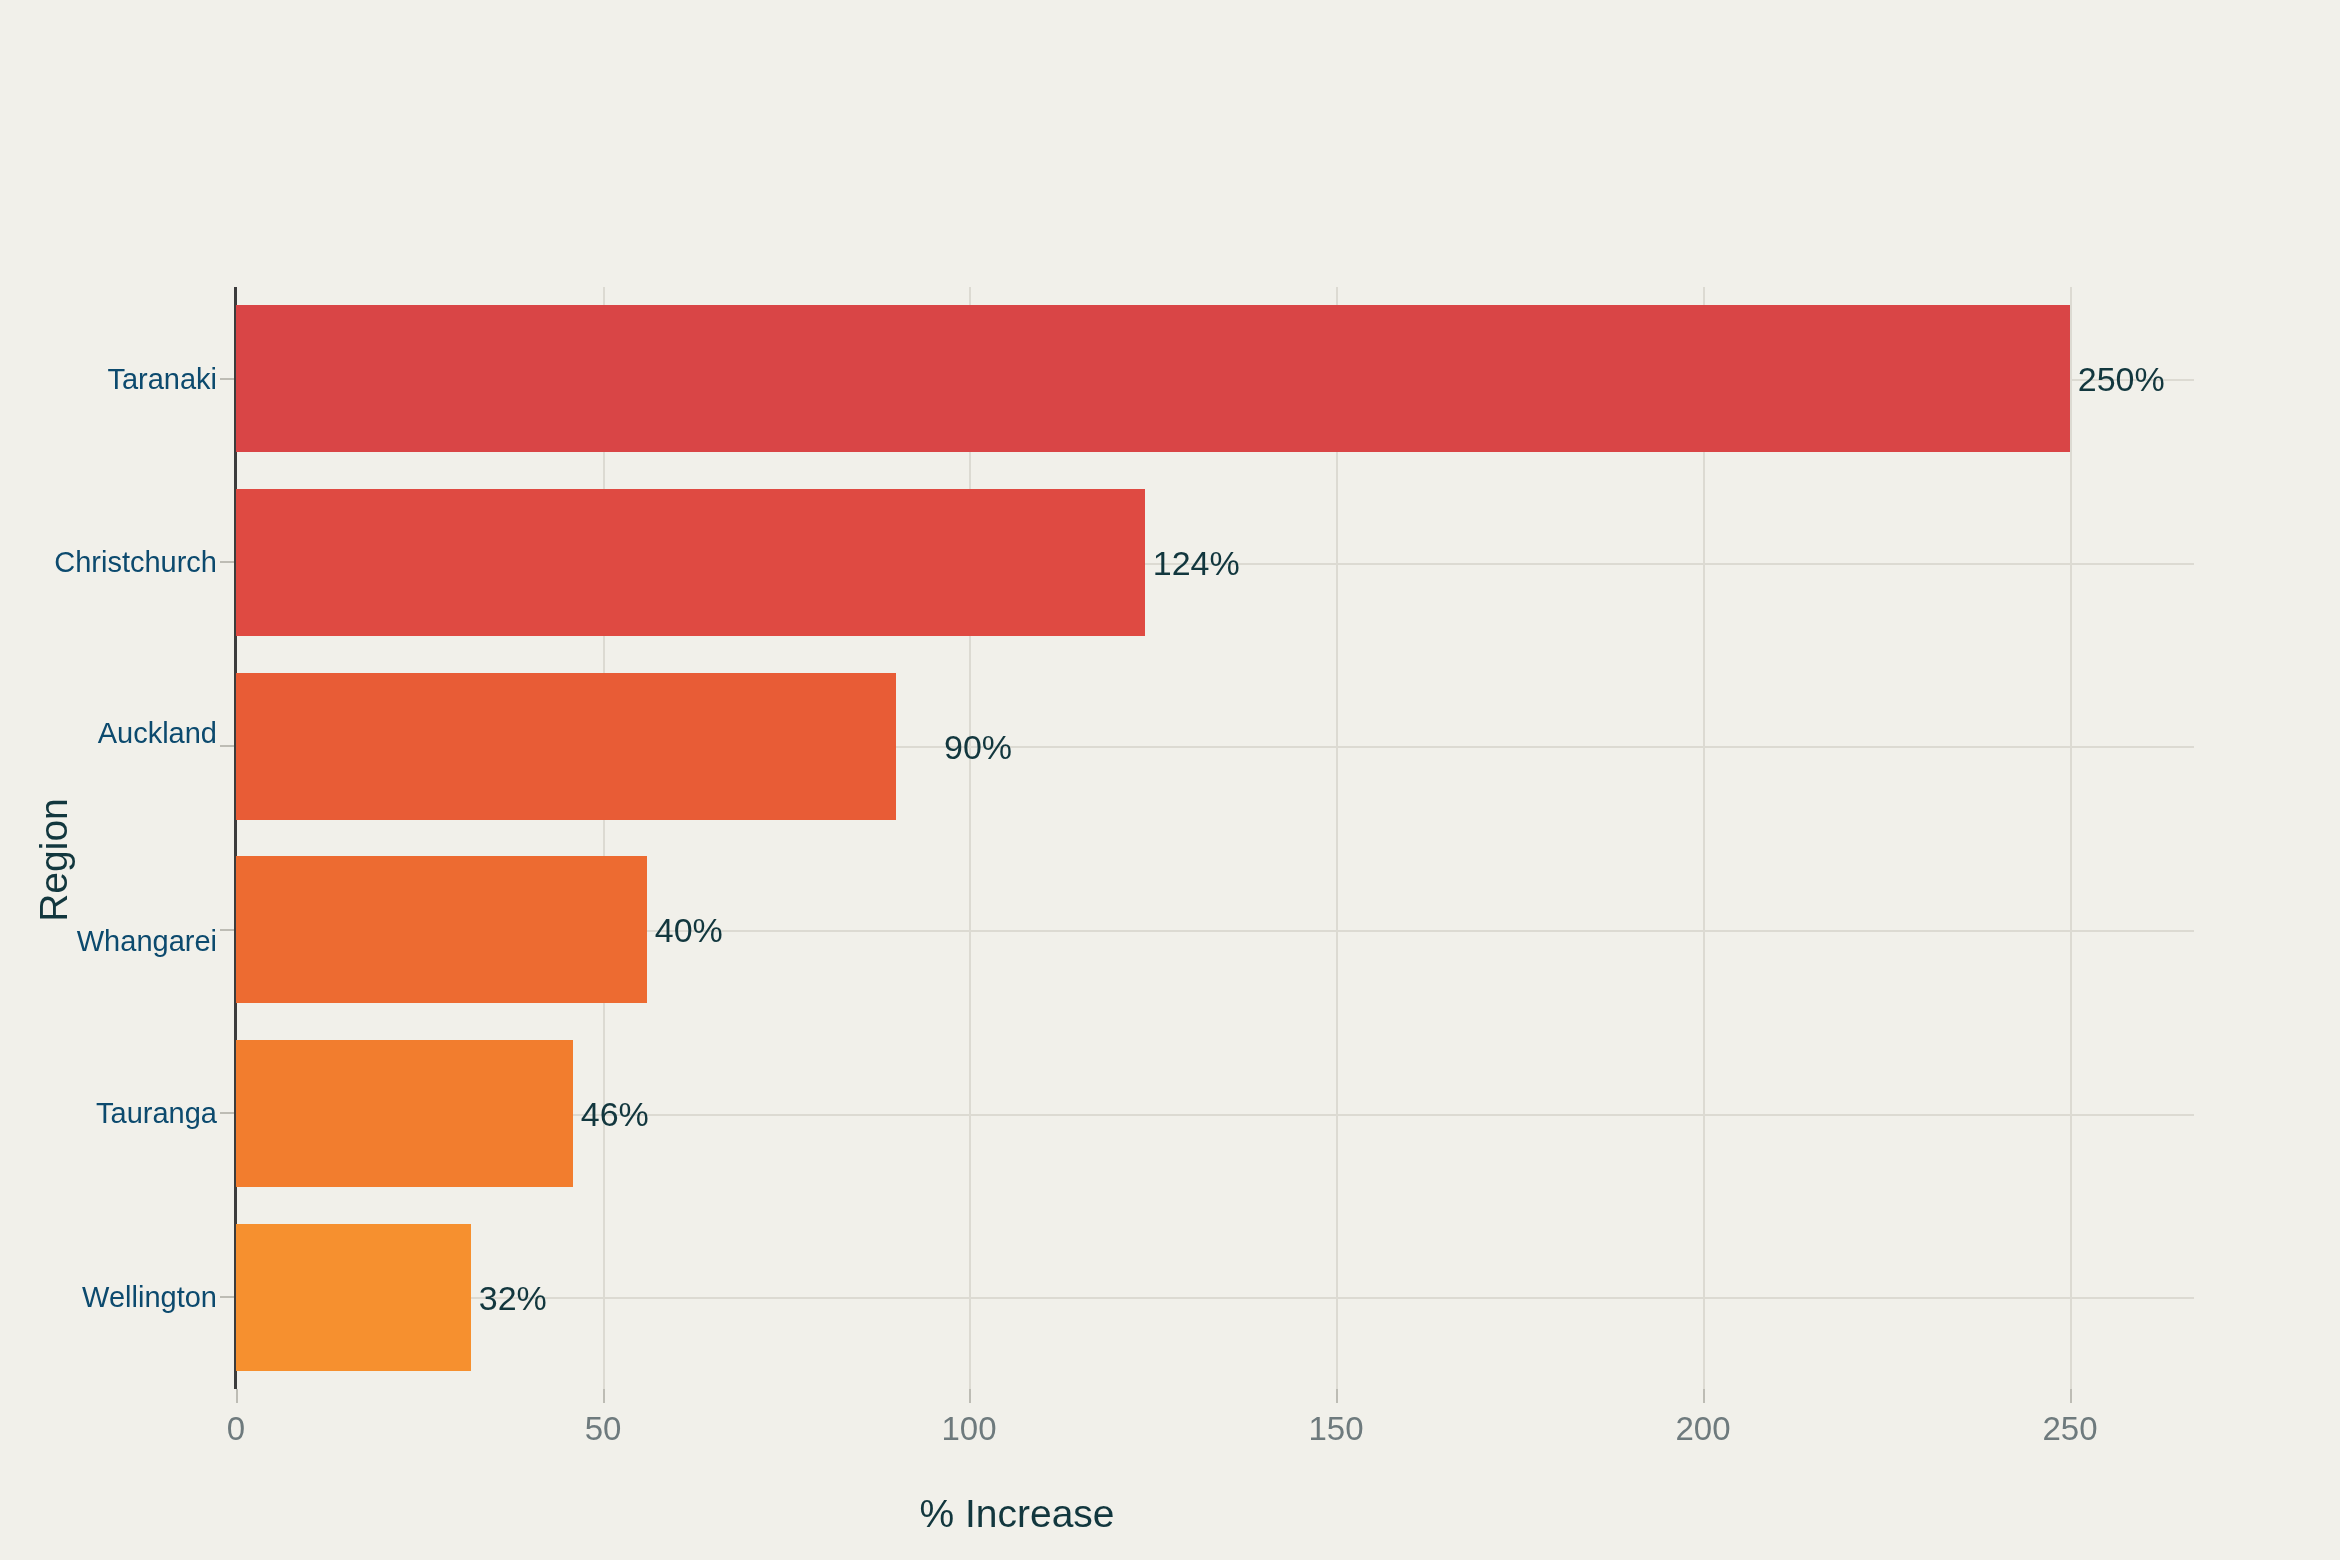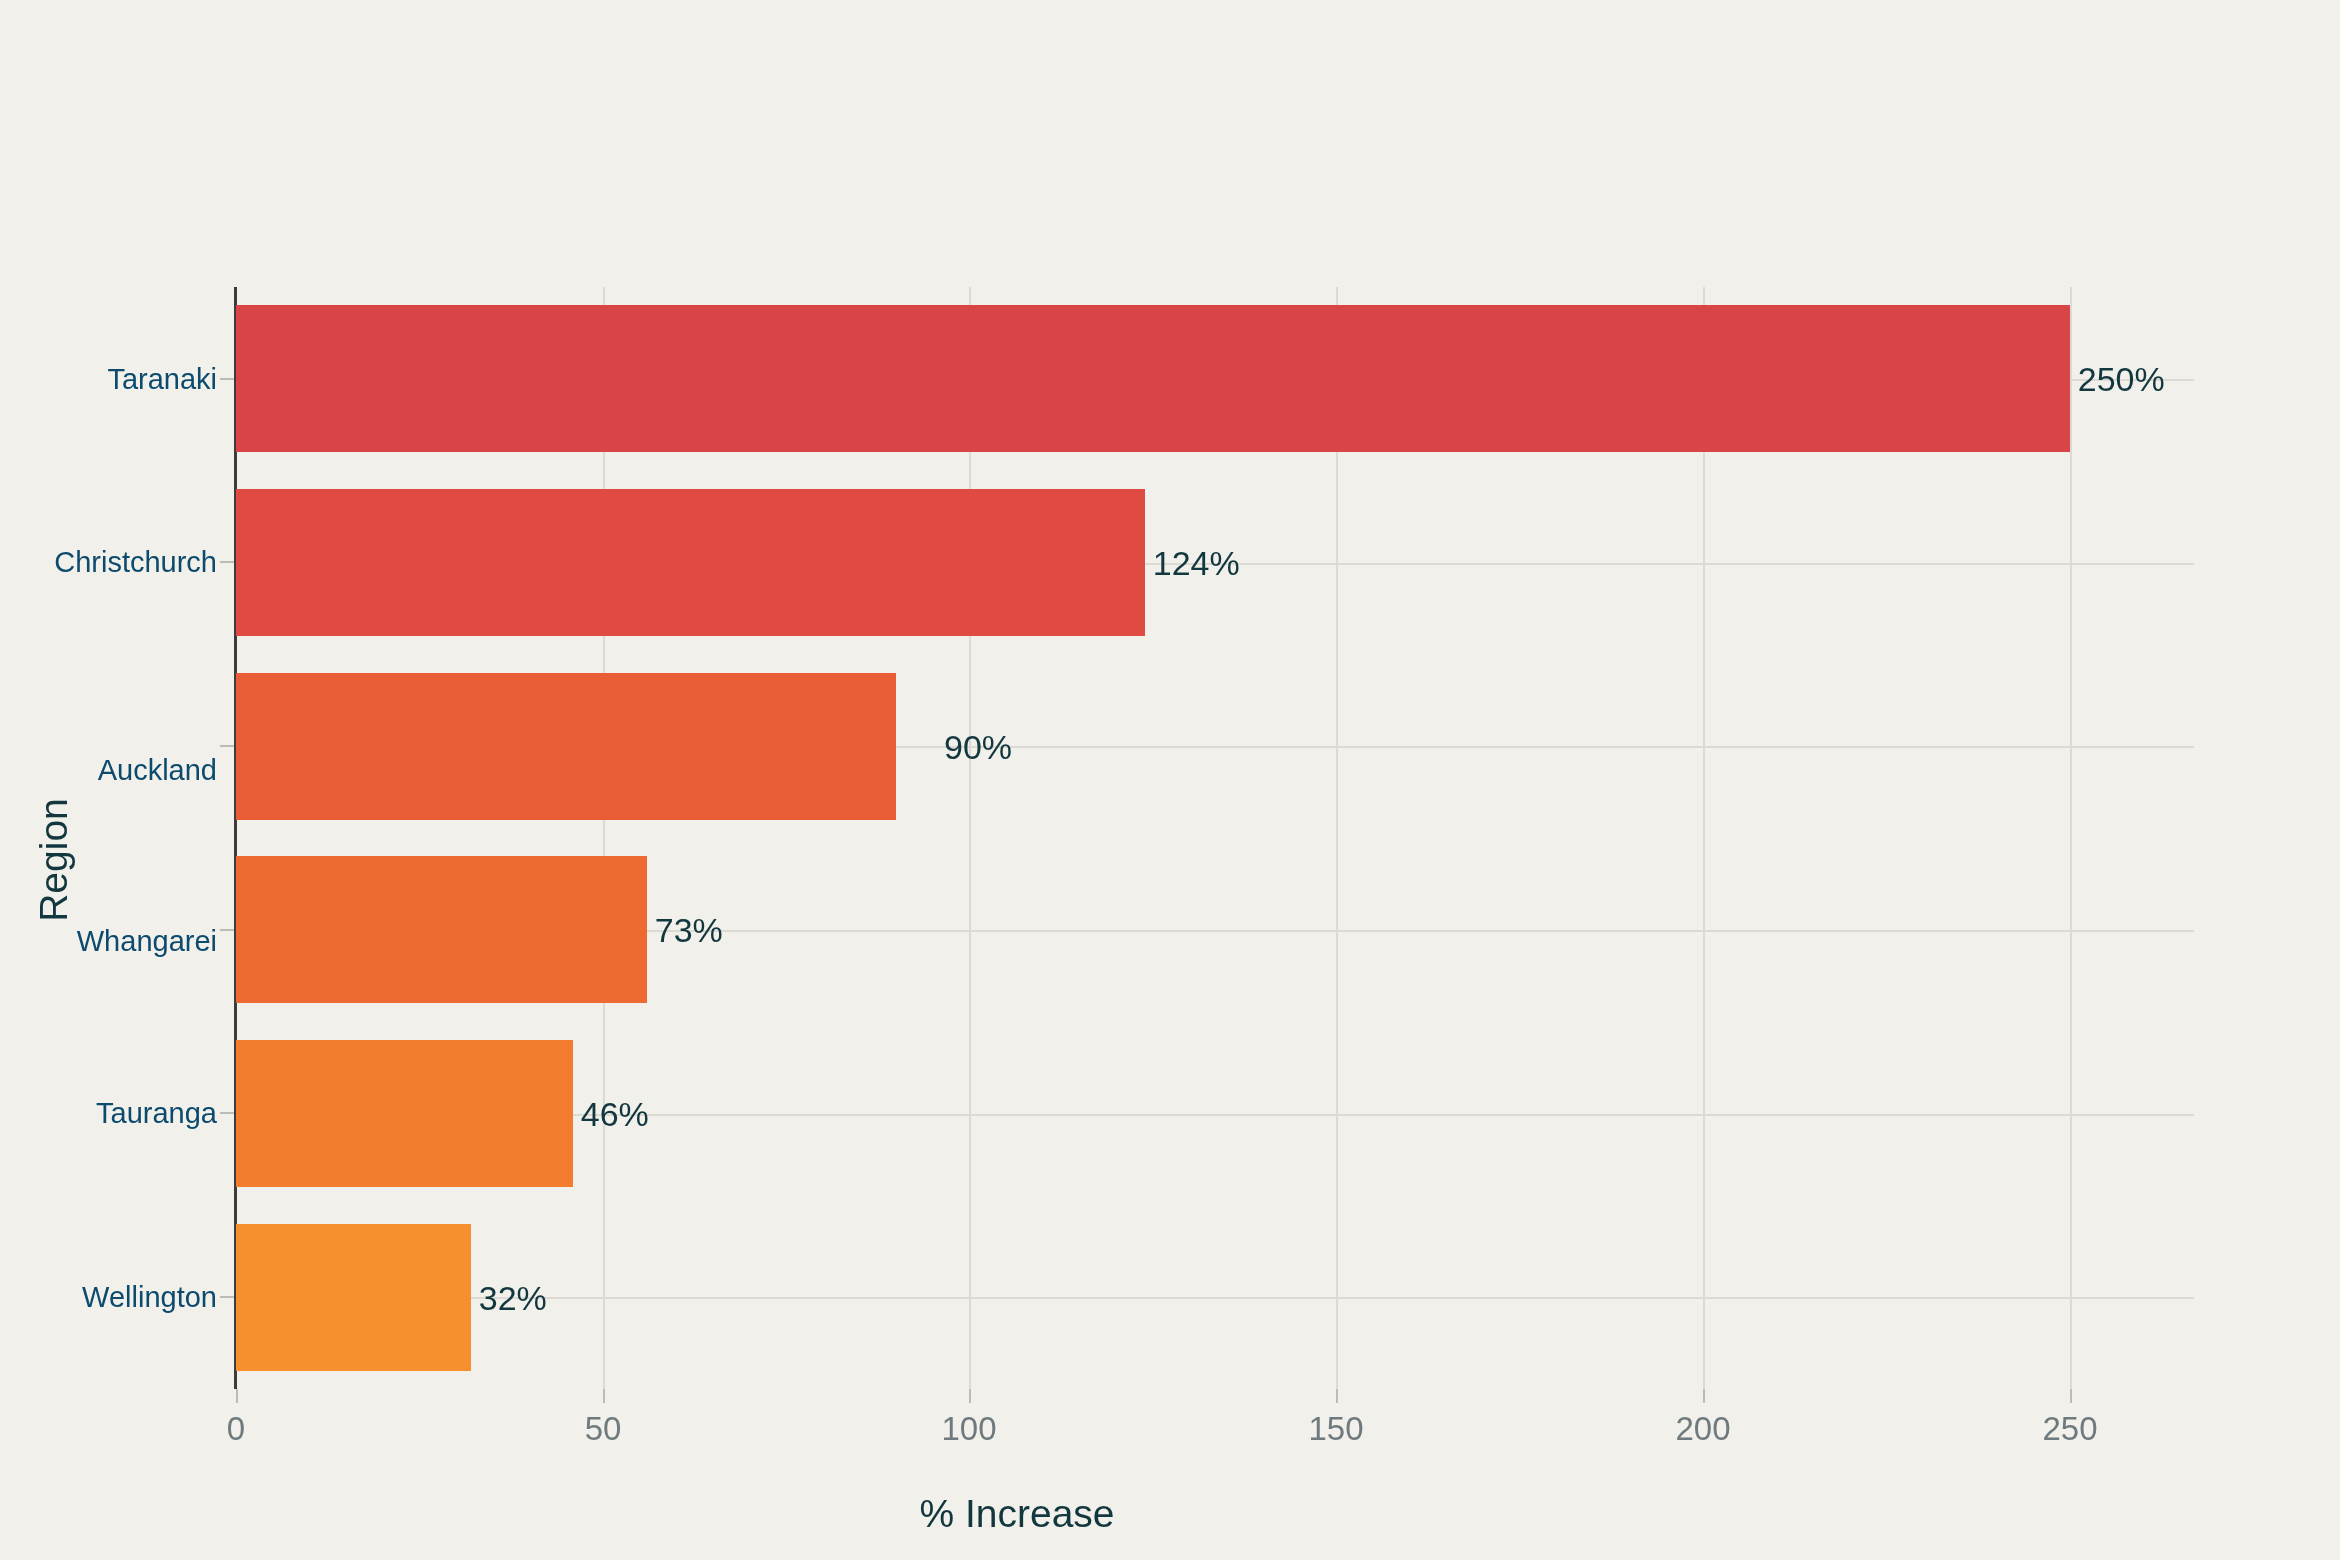--- a/index.html
+++ b/index.html
@@ -184,21 +184,21 @@
         <div class="bar-row" style="top: 202px; height: 147px;">
           <div class="bar" style="width: 909px; background: rgb(223, 74, 66);"></div>
           <div class="bar-value" style="left: 909px;">124%</div>
         </div>
         <div class="bar-row" style="top: 386px; height: 147px;">
           <div class="bar" style="width: 660px; background: rgb(232, 92, 54);"></div>
           <div class="bar-value" style="left: 660px; padding-left: 48px;">90%</div>
         </div>
         <div class="bar-row" style="top: 569px; height: 147px;">
           <div class="bar" style="width: 411px; background: rgb(237, 107, 49);"></div>
-          <div class="bar-value" style="left: 411px;">73%</div>
+          <div class="bar-value" style="left: 411px;">40%</div>
         </div>
         <div class="bar-row" style="top: 753px; height: 147px;">
           <div class="bar" style="width: 337px; background: rgb(242, 125, 46);"></div>
           <div class="bar-value" style="left: 337px;">46%</div>
         </div>
         <div class="bar-row" style="top: 937px; height: 147px;">
           <div class="bar" style="width: 235px; background: rgb(246, 144, 47);"></div>
           <div class="bar-value" style="left: 235px;">32%</div>
         </div>
       </div>
@@ -217,21 +217,21 @@
       <div class="xtick-label" style="left: 1703px;">200</div>
       <div class="xtick-mark" style="left: 2070px;"></div>
       <div class="xtick-label" style="left: 2070px;">250</div>
     </div>
   <div id="y-ticks">
       <div class="ytick-mark" style="top: 379px;"></div>
       <div class="ytick-label" style="top: 379px;">Taranaki</div>
       <div class="ytick-mark" style="top: 562px;"></div>
       <div class="ytick-label" style="top: 562px;">Christchurch</div>
       <div class="ytick-mark" style="top: 746px;"></div>
-      <div class="ytick-label" style="top: 770px;">Auckland</div>
+      <div class="ytick-label" style="top: 733px;">Auckland</div>
       <div class="ytick-mark" style="top: 930px;"></div>
       <div class="ytick-label" style="top: 930px; margin-top: 11px;">Whangarei</div>
       <div class="ytick-mark" style="top: 1113px;"></div>
       <div class="ytick-label" style="top: 1113px;">Tauranga</div>
       <div class="ytick-mark" style="top: 1297px;"></div>
       <div class="ytick-label" style="top: 1297px;">Wellington</div>
     </div>
 
   <div id="x-axis-title">% Increase</div>
 

